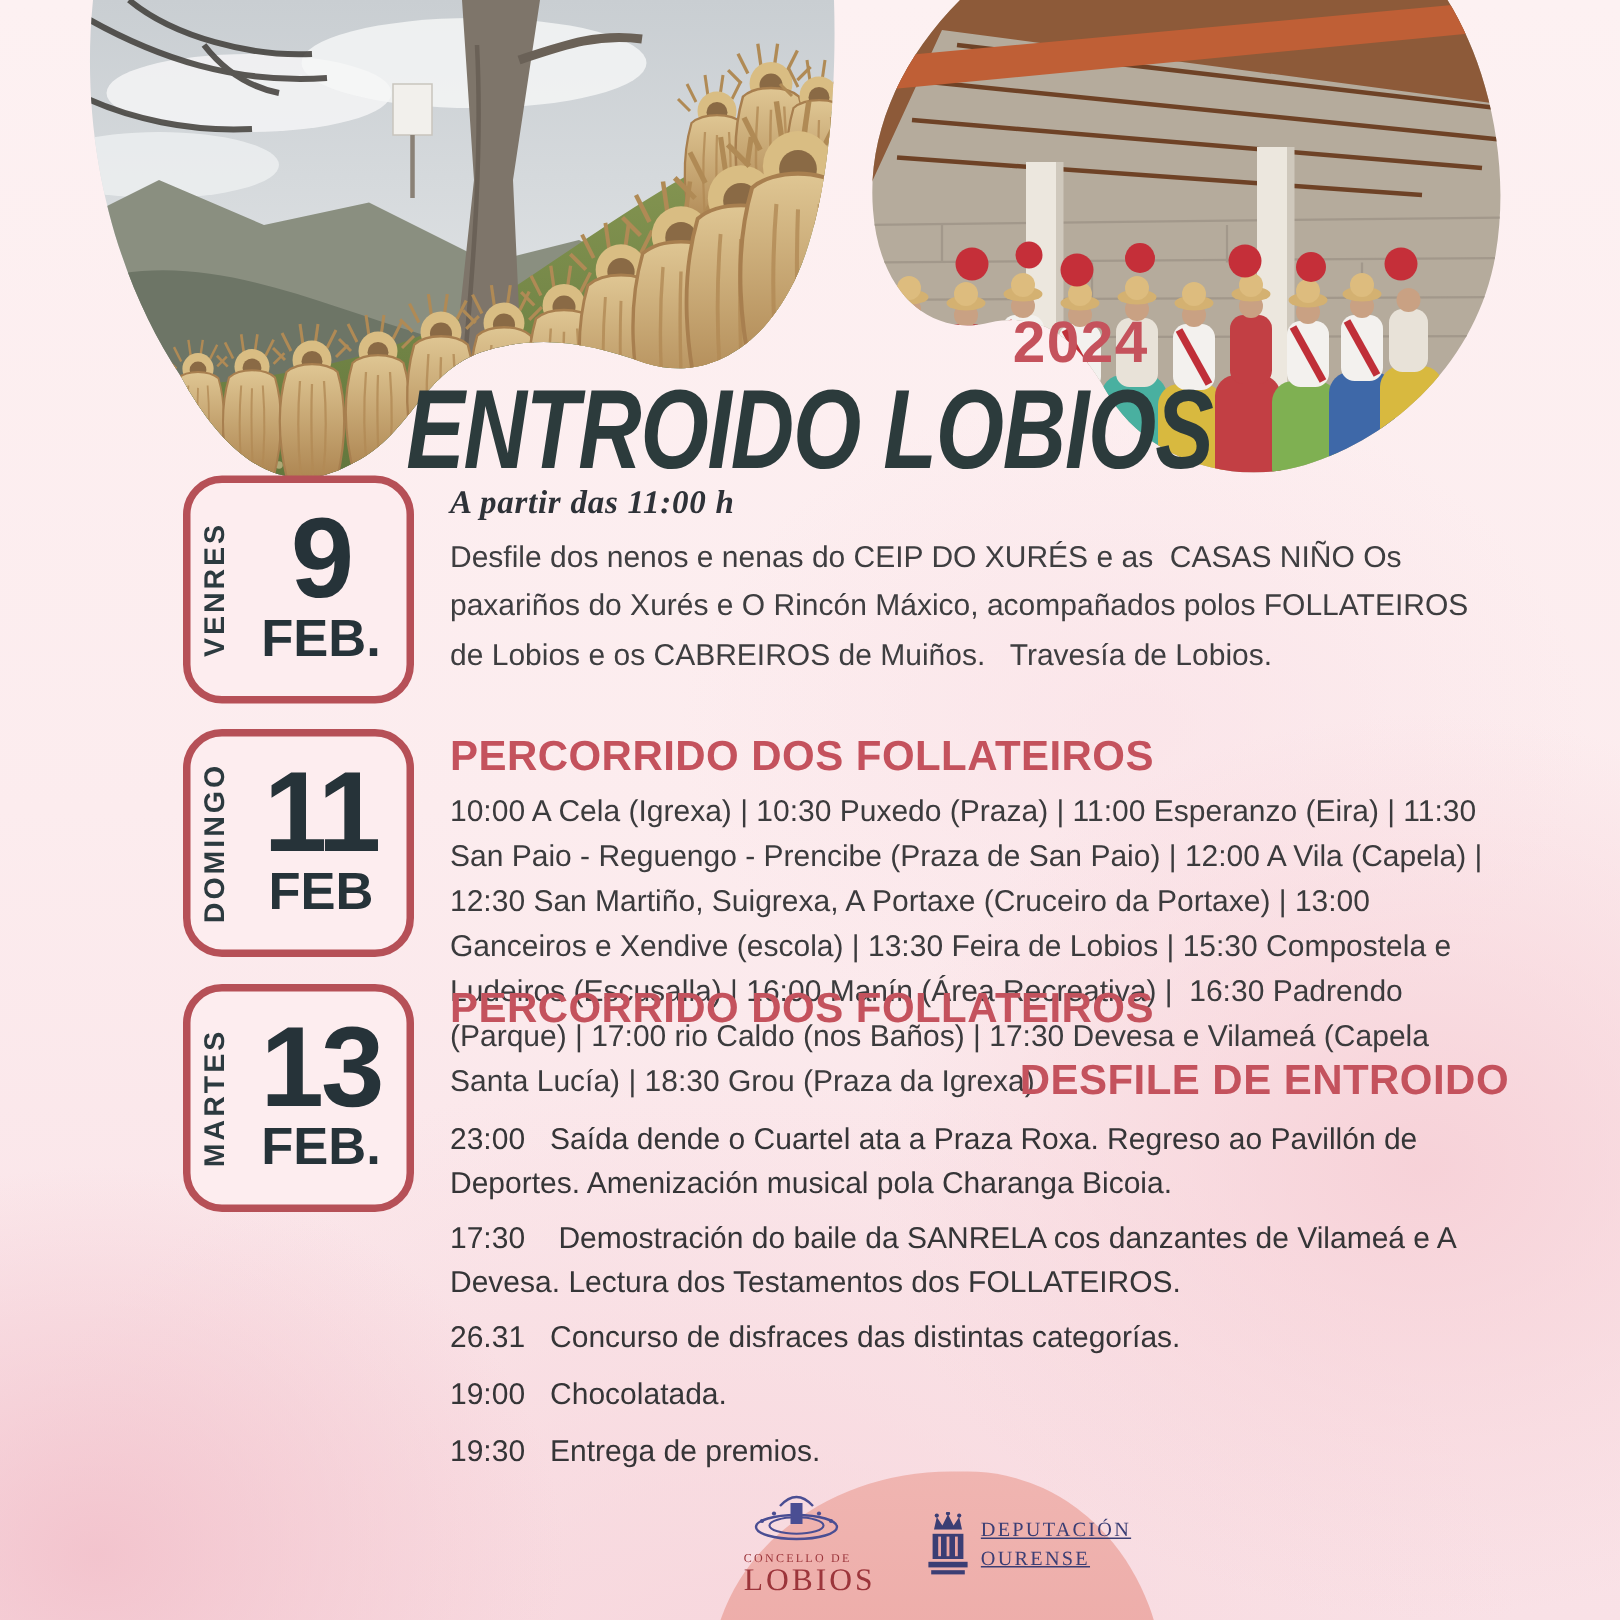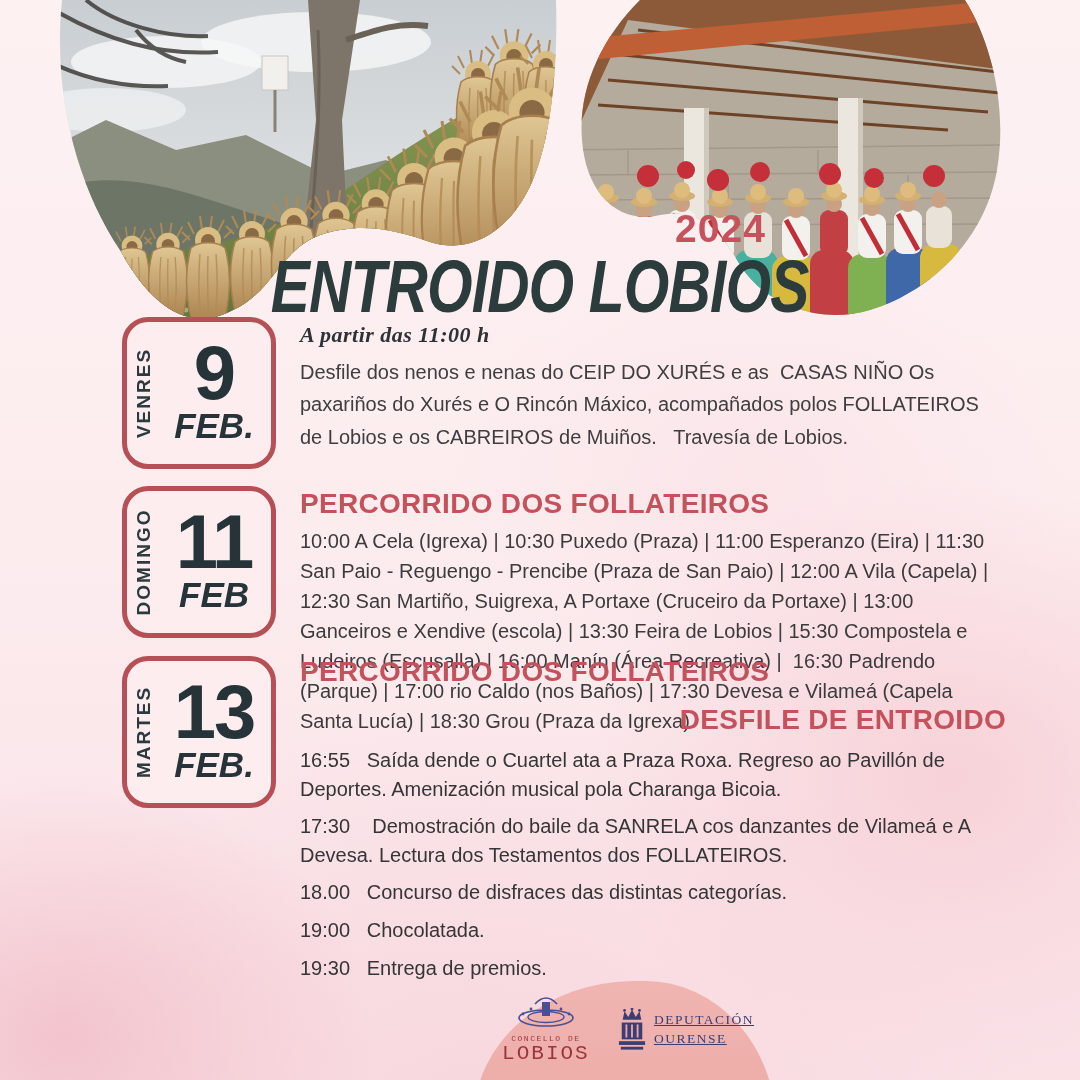--- a/index.html
+++ b/index.html
@@ -31,21 +31,21 @@
   .datebox .weekday{
     position:absolute;left:6px;top:50%;
     writing-mode:vertical-rl;transform:translateY(-50%) rotate(180deg);
     font-size:19px;font-weight:600;letter-spacing:2px;color:#2c3a3f;
   }
   .datebox .daynum{
     margin-left:30px;font-size:76px;font-weight:800;line-height:.88;color:#263339;
     letter-spacing:-2px;
   }
   .datebox .month{
-    margin-left:30px;font-size:35px;font-weight:800;color:#263339;letter-spacing:0;font-style:italic;
+    margin-left:30px;font-size:35px;font-weight:800;color:#263339;letter-spacing:0;
   }
   .section{position:absolute;left:300px;width:706px;}
   .sec1{top:320px;} .sec2{top:488px;} .sec3{top:656px;}
   .red-heading{
     margin:0 0 6px 0;font-size:28px;font-weight:800;color:#c4525d;letter-spacing:.3px;
   }
   .subheading{
     margin:2px 0 8px 0;font-size:22px;font-weight:700;font-style:italic;color:#2e3238;
     letter-spacing:.5px;
     font-family:Liberation Serif, serif;
@@ -54,21 +54,21 @@
   .body-sm{margin:0;font-size:20px;line-height:1.5;color:#3b3b3d;white-space:pre-wrap;}
   .heading2{margin:16px 0 10px 16px;text-align:right;}
   .sched{margin:0;}
   .sched p{margin:0 0 9px 0;font-size:20px;line-height:1.43;color:#353537;white-space:pre-wrap;}
   .footer-blob{
     position:absolute;left:474px;top:981px;width:302px;height:210px;
     border-radius:55% 45% 50% 50% / 68% 72% 32% 28%;
     background:linear-gradient(180deg,#f0b5b1 0%,#eba6a3 100%);
     display:flex;align-items:flex-start;justify-content:center;gap:22px;padding-top:13px;box-sizing:border-box;
   }
-  .lobios-logo{width:100px;text-align:center;color:#9c353b;font-family:Liberation Mono, monospace;}
+  .lobios-logo{width:100px;color:#9c353b;font-family:Liberation Serif, serif;}
   .lobios-logo .small{font-size:8px;letter-spacing:1.5px;margin-top:1px;}
   .lobios-logo .large{font-size:21px;letter-spacing:2px;line-height:1;}
   .dep-logo{display:flex;align-items:center;gap:8px;margin-top:14px;}
   .dep-text{
     font-family:"Liberation Serif",serif;font-size:13.5px;color:#3b3e74;
     letter-spacing:1.5px;line-height:1.4;text-decoration:underline;
   }
 </style>
 </head>
 <body>
@@ -299,23 +299,23 @@
 
   <div class="section sec2">
     <h2 class="red-heading">PERCORRIDO DOS FOLLATEIROS</h2>
     <p class="body-sm">10:00 A Cela (Igrexa) | 10:30 Puxedo (Praza) | 11:00 Esperanzo (Eira) | 11:30 San Paio - Reguengo - Prencibe (Praza de San Paio) | 12:00 A Vila (Capela) | 12:30 San Martiño, Suigrexa, A Portaxe (Cruceiro da Portaxe) | 13:00 Ganceiros e Xendive (escola) | 13:30 Feira de Lobios | 15:30 Compostela e Ludeiros (Escusalla) | 16:00 Manín (Área Recreativa) |  16:30 Padrendo (Parque) | 17:00 rio Caldo (nos Baños) | 17:30 Devesa e Vilameá (Capela Santa Lucía) | 18:30 Grou (Praza da Igrexa)</p>
   </div>
 
   <div class="section sec3">
     <h2 class="red-heading">PERCORRIDO DOS FOLLATEIROS</h2>
     <h2 class="red-heading heading2">DESFILE DE ENTROIDO</h2>
     <div class="sched">
-      <p>16:55   Saída dende o Cuartel ata a Praza Roxa. Regreso ao Pavillón de Deportes. Amenización musical pola Charanga Bicoia.</p>
+      <p>23:00   Saída dende o Cuartel ata a Praza Roxa. Regreso ao Pavillón de Deportes. Amenización musical pola Charanga Bicoia.</p>
       <p>17:30    Demostración do baile da SANRELA cos danzantes de Vilameá e A Devesa. Lectura dos Testamentos dos FOLLATEIROS.</p>
-      <p>18.00   Concurso de disfraces das distintas categorías.</p>
+      <p>26.31   Concurso de disfraces das distintas categorías.</p>
       <p>19:00   Chocolatada.</p>
       <p>19:30   Entrega de premios.</p>
     </div>
   </div>
 
   <div class="footer-blob">
     <div class="lobios-logo">
       <svg width="70" height="34" viewBox="0 0 70 34">
         <ellipse cx="35" cy="24" rx="27" ry="8" fill="none" stroke="#4a4e93" stroke-width="1.6"></ellipse>
         <ellipse cx="35" cy="23" rx="18" ry="5.5" fill="none" stroke="#4a4e93" stroke-width="1.4"></ellipse>

